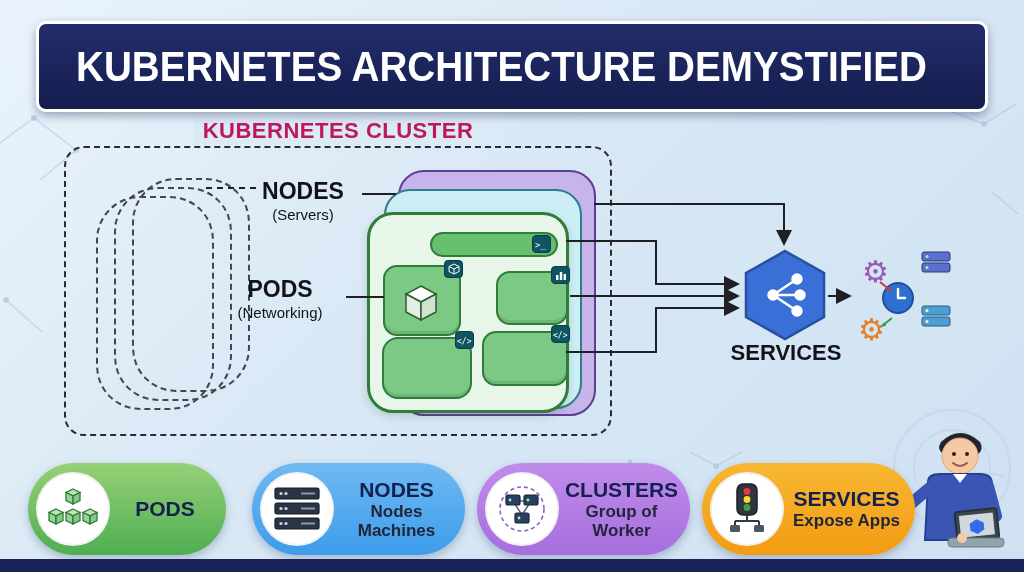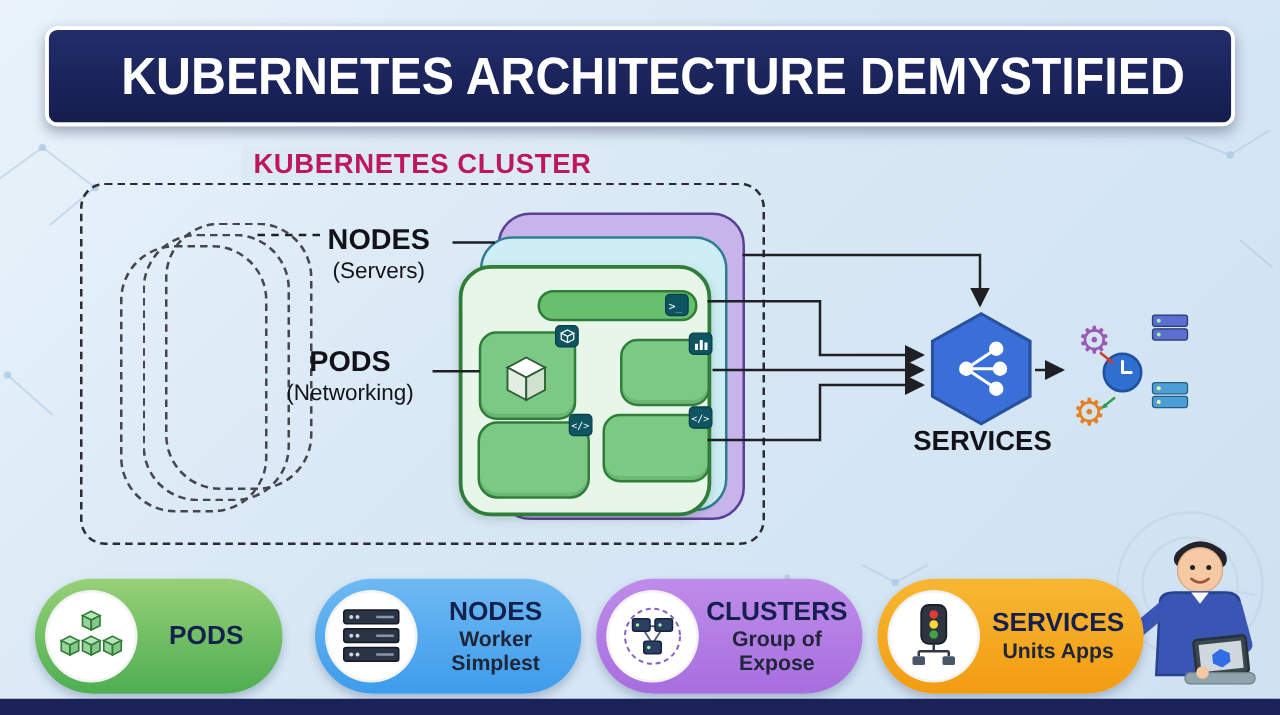--- a/index.html
+++ b/index.html
@@ -5,25 +5,25 @@
   * { margin:0; padding:0; box-sizing:border-box; }
   html,body { width:1024px; height:572px; }
   body { font-family:"Liberation Sans", sans-serif; overflow:hidden; }
   .stage { position:relative; width:1024px; height:572px; overflow:hidden;
            background:linear-gradient(135deg,#eaf3fb 0%,#d8e8f5 45%,#cfe1f1 100%); }
 
   svg { display:block; }
   .abs { position:absolute; }
 
   
-  .banner { position:absolute; left:36px; top:21px; width:952px; height:80px;
+  .banner { position:absolute; left:36px; top:21px; width:952px; height:91px;
             background:linear-gradient(180deg,#222d6b,#151d4d);
             border:3px solid #ffffff; border-radius:10px;
             box-shadow:0 4px 10px rgba(16,24,64,.35);
-            display:flex; align-items:center; justify-content:flex-end; z-index:6; }
+            display:flex; align-items:center; justify-content:flex-start; z-index:6; }
   .banner h1 { color:#fff; font-size:42px; font-weight:800; white-space:nowrap;
                letter-spacing:0px; transform:scaleX(.92); }
 
   
   .cluster-box { position:absolute; left:64px; top:146px; width:548px; height:290px;
                  border:2px dashed #2b2b33; border-radius:20px; z-index:1; }
   .cluster-title { position:absolute; left:193px; top:117px; width:290px; text-align:center;
                    font-size:22px; font-weight:800; color:#be185d; letter-spacing:.5px;
                    background:#dceaf6; z-index:5; padding:1px 0; }
 
@@ -52,21 +52,21 @@
   .pod-br   { left:112px; top:116px; width:86px; height:55px; }
 
   .badge { position:absolute; width:19px; height:18px; background:#0e5561;
            border:1px solid #093c46; border-radius:4px;
            display:flex; align-items:center; justify-content:center; }
   .badge svg text { font-family:"DejaVu Sans Mono", monospace; }
 
   
   .lbl { position:absolute; text-align:center; color:#121218; z-index:5; }
   .lbl .big { font-size:23px; font-weight:800; }
-  .lbl .sub { font-size:18px; font-weight:500; margin-top:1px; }
+  .lbl .sub { font-size:15px; font-weight:500; margin-top:1px; }
   .lbl-nodes    { left:240px; top:178px; width:126px; }
   .lbl-pods     { left:205px; top:276px; width:150px; }
   .lbl-services { left:706px; top:340px; width:160px; }
   .lbl-services .big { font-size:22px; }
 
   
   .pill { position:absolute; top:463px; height:92px; border-radius:46px;
           box-shadow:0 4px 8px rgba(30,50,90,.25); z-index:6; }
   .pill-circle { position:absolute; left:8px; top:9px; width:74px; height:74px;
                  background:#fff; border-radius:50%;
@@ -305,21 +305,21 @@
           <circle cx="8" cy="36.5" r="1.6"></circle>
             <circle cx="13" cy="36.5" r="1.6"></circle>
         </g>
         <g stroke="#8a97a8" stroke-width="2">
           <path d="M28 6.5 H42 M28 21.5 H42 M28 36.5 H42"></path>
         </g>
       </svg>
     </div>
     <div class="pill-text">
       <div class="pill-title">NODES</div>
-      <div class="pill-sub">Worker Simplest</div>
+      <div class="pill-sub">Nodes Machines</div>
     </div>
   </div>
 
   <div class="pill pill-3" style="background: linear-gradient(rgb(192, 140, 234) 0%, rgb(166, 110, 222) 100%);">
     <div class="pill-circle">
       <svg width="50" height="50" viewBox="0 0 50 50">
         <circle cx="25" cy="25" r="22" fill="none" stroke="#8a5fc8" stroke-width="1.6" stroke-dasharray="4 3"></circle>
         <g stroke="#55607a" stroke-width="1.5">
           <path d="M16 17 L25 31 M34 17 L25 31 M16 17 H34"></path>
         </g>
@@ -330,38 +330,38 @@
         </g>
         <g fill="#9ff59f">
           <circle cx="13" cy="16" r="1.4"></circle>
             <circle cx="31" cy="16" r="1.4"></circle>
             <circle cx="22" cy="34" r="1.4"></circle>
         </g>
       </svg>
     </div>
     <div class="pill-text">
       <div class="pill-title">CLUSTERS</div>
-      <div class="pill-sub">Group of Expose</div>
+      <div class="pill-sub">Group of Worker</div>
     </div>
   </div>
 
   <div class="pill pill-4" style="background: linear-gradient(rgb(247, 183, 51) 0%, rgb(243, 156, 18) 100%);">
     <div class="pill-circle">
       <svg width="48" height="52" viewBox="0 0 48 52">
         <rect x="14" y="1" width="20" height="31" rx="6" fill="#2e3440" stroke="#1b2026" stroke-width="1.5"></rect>
         <circle cx="24" cy="8.5" r="3.4" fill="#e53935"></circle>
         <circle cx="24" cy="16.5" r="3.4" fill="#fdd835"></circle>
         <circle cx="24" cy="24.5" r="3.4" fill="#43a047"></circle>
         <g stroke="#333a45" stroke-width="2" fill="none">
           <path d="M24 32 V38 M12 38 H36 M12 38 V42 M36 38 V42"></path>
         </g>
         <rect x="7" y="42" width="10" height="7" rx="1.5" fill="#4a5568"></rect>
         <rect x="31" y="42" width="10" height="7" rx="1.5" fill="#4a5568"></rect>
       </svg>
     </div>
     <div class="pill-text">
       <div class="pill-title">SERVICES</div>
-      <div class="pill-sub">Units Apps</div>
+      <div class="pill-sub">Expose Apps</div>
     </div>
   </div>
 
   <div class="bottom-strip"></div>
 </div>
 
 </body></html>

